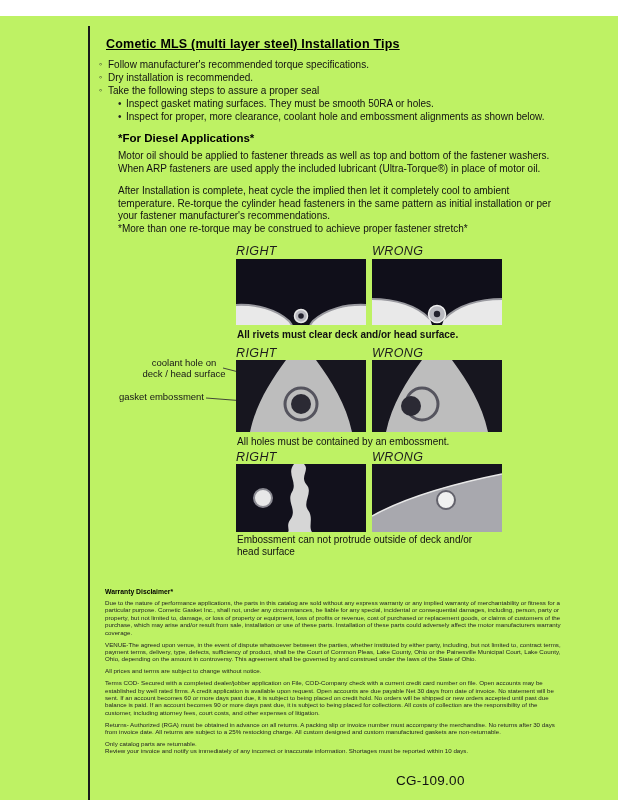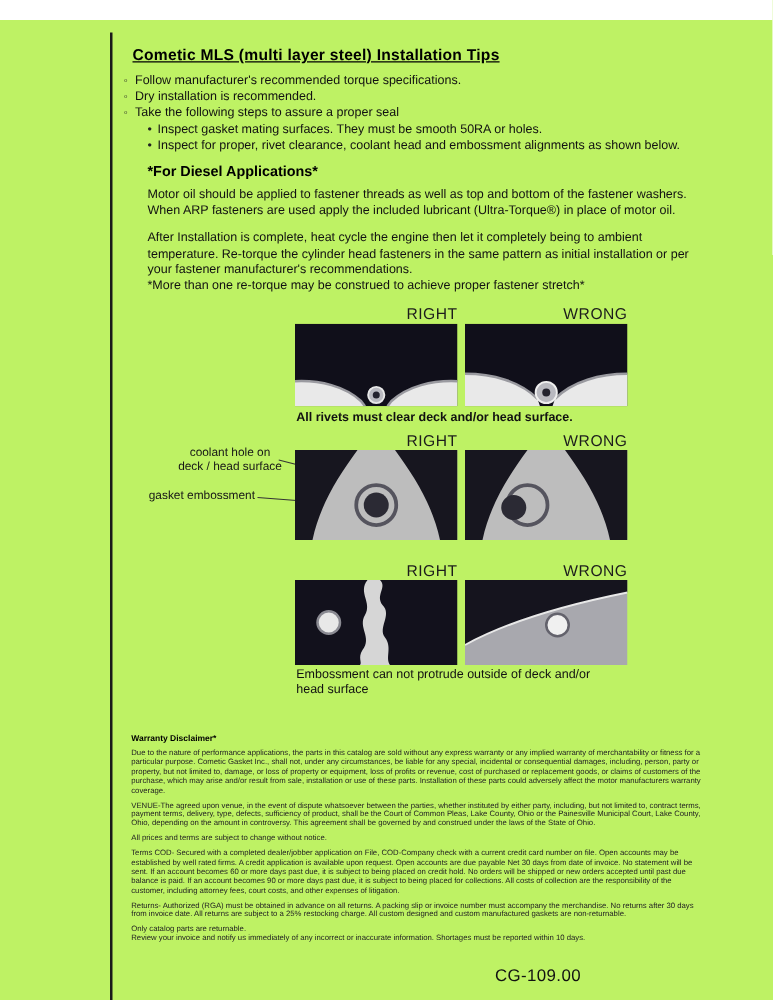--- a/index.html
+++ b/index.html
@@ -16,21 +16,21 @@
   .bullet .marker { flex:0 0 9px; font-size:9px; line-height:13px; color:#222; }
   .bullet.sub { padding-left:19px; }
   .bullet.sub .marker { flex:0 0 8px; font-size:10px; }
 
   .diesel-heading { position:absolute; left:118px; top:116px; font-size:11.5px; font-weight:bold; color:#000; }
   .para { position:absolute; left:118px; width:446px; font-size:10px; line-height:12.5px; color:#111; }
   .p1 { top:134px; }
   .p2 { top:169px; }
   .note { top:207px; }
 
-  .dg-label { position:absolute; width:130px; text-align:right; font-size:12.5px; color:#1c1c1c; letter-spacing:0.4px; }
+  .dg-label { position:absolute; width:130px; text-align:left; font-size:12.5px; color:#1c1c1c; letter-spacing:0.4px;font-style:italic; }
   .col-l { left:236px; } .col-r { left:372px; }
   .panel { position:absolute; width:130px; line-height:0; }
   .panel svg { display:block; }
   .r1 { top:228px; } .r1p { top:243px; }
   .r2 { top:330px; } .r2p { top:344px; }
   .r3 { top:434px; } .r3p { top:448px; }
   .dg-caption { position:absolute; left:237px; font-size:10px; line-height:11.5px; color:#111; }
   .c1 { top:313px;font-weight:bold; } .c2 { top:420px; } .c3 { top:518px; width:240px; }
 
   .ann1 { position:absolute; left:141px; top:341px; width:86px; font-size:9.5px; line-height:11px; color:#161616;text-align:center; }
@@ -65,27 +65,27 @@
     <div class="bullet">
       <span class="marker">◦</span>
       <span>Take the following steps to assure a proper seal</span>
     </div>
     <div class="bullet sub">
       <span class="marker">•</span>
       <span>Inspect gasket mating surfaces.  They must be smooth 50RA or holes.</span>
     </div>
     <div class="bullet sub">
       <span class="marker">•</span>
-      <span>Inspect for proper, rivet clearance, coolant head and embossment alignments as shown below.</span>
+      <span>Inspect for proper, more clearance, coolant hole and embossment alignments as shown below.</span>
     </div>
   </div>
 
   <h2 class="diesel-heading">*For Diesel Applications*</h2>
   <p class="para p1">Motor oil should be applied to fastener threads as well as top and bottom of the fastener washers. When ARP fasteners are used apply the included lubricant (Ultra-Torque®) in place of motor oil.</p>
-  <p class="para p2">After Installation is complete, heat cycle the engine then let it completely being to ambient temperature. Re-torque the cylinder head fasteners in the same pattern as initial installation or per your fastener manufacturer's recommendations.</p>
+  <p class="para p2">After Installation is complete, heat cycle the implied then let it completely cool to ambient temperature. Re-torque the cylinder head fasteners in the same pattern as initial installation or per your fastener manufacturer's recommendations.</p>
   <p class="para note">*More than one re-torque may be construed to achieve proper fastener stretch*</p>
 
   <div class="dg-label col-l r1">RIGHT</div>
   <div class="dg-label col-r r1">WRONG</div>
   <div class="panel col-l r1p">
     <svg width="130" height="66" viewBox="0 0 130 66">
       <rect width="130" height="66" fill="#100f1a"></rect>
       <path d="M0,46 C20,45 40,50 53,62 L56,66 L0,66 Z" fill="#e9e9e9"></path>
       <path d="M130,46 C110,45 90,50 77,62 L74,66 L130,66 Z" fill="#e9e9e9"></path>
       <path d="M0,46 C20,45 40,50 53,62 L56,66" fill="none" stroke="#9a9aa0" stroke-width="2"></path>
@@ -126,20 +126,21 @@
   </div>
   <div class="panel col-r r2p">
     <svg width="130" height="72" viewBox="0 0 130 72">
       <rect width="130" height="72" fill="#bdbdbd"></rect>
       <path d="M0,0 H50 C34,22 20,44 14,72 H0 Z" fill="#17161f"></path>
       <path d="M130,0 H80 C96,22 110,44 116,72 H130 Z" fill="#17161f"></path>
       <circle cx="50" cy="44" r="16" fill="none" stroke="#55545e" stroke-width="3"></circle>
       <circle cx="39" cy="46" r="10" fill="#2b2a34"></circle>
     </svg>
   </div>
+  <div class="dg-caption c2">All holes must be contained by an embossment.</div>
 
   <div class="dg-label col-l r3">RIGHT</div>
   <div class="dg-label col-r r3">WRONG</div>
   <div class="panel col-l r3p">
     <svg width="130" height="68" viewBox="0 0 130 68">
       <rect width="130" height="68" fill="#12111c"></rect>
       <path d="M58,0 C50,10 62,18 56,28 C50,38 62,46 54,56 C50,62 54,66 52,68 L76,68 C72,62 78,54 72,46 C66,38 78,28 70,20 C64,12 74,6 68,0 Z" fill="#d6d6d6"></path>
       <circle cx="27" cy="34" r="9" fill="#e8e8e8" stroke="#8a8a92" stroke-width="2"></circle>
     </svg>
   </div>

